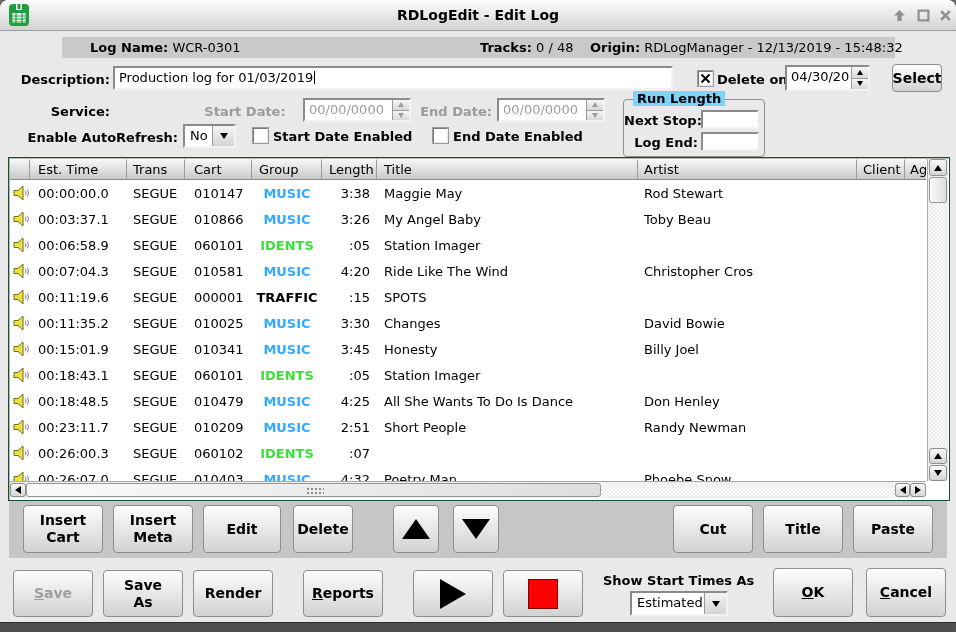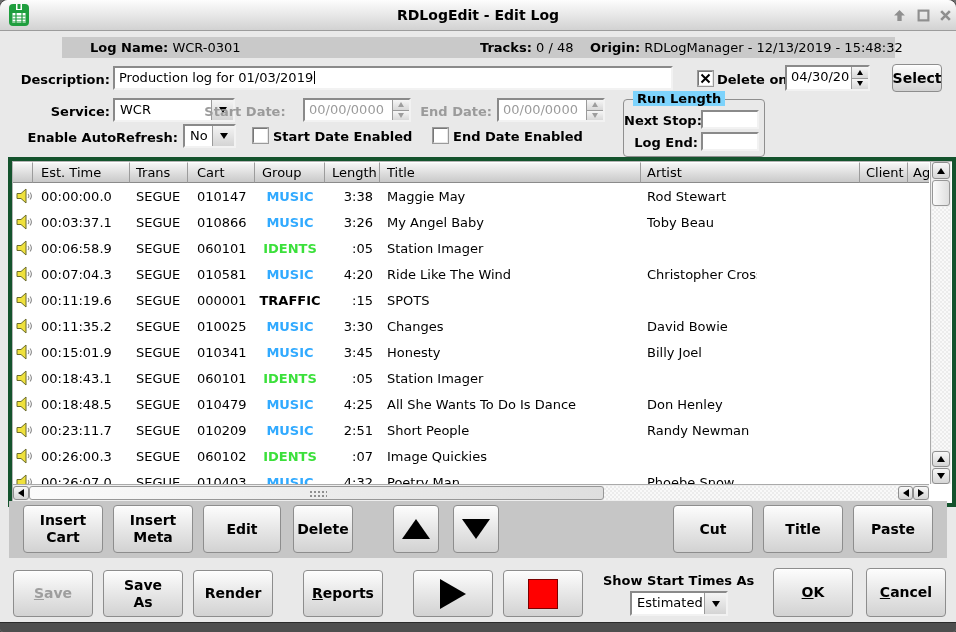--- a/index.html
+++ b/index.html
@@ -43,21 +43,21 @@
   .tri-gray-down{border-top-color:#9d9d9d;}
   .groupbox{border:1px solid #8f8f8f;border-radius:4px;background:transparent;}
   .legend{position:absolute;top:-9px;left:9px;background:#7dd3fc;padding:0 4px;font-weight:bold;}
   
   .btn{background:linear-gradient(#fdfdfd 0%,#e9e9e9 45%,#d2d2d2 100%);border:1px solid #8d8d8d;border-radius:4px;
     font-weight:bold;font-size:14px;display:flex;align-items:center;justify-content:center;text-align:center;
     white-space:pre-line;line-height:17px;box-sizing:border-box;box-shadow:inset 0 1px 0 rgba(255,255,255,.7);}
   .btn.disabled{color:#9e9e9e;}
   .btn u{text-decoration:underline;}
   
-  .table-frame{left:8px;top:157px;width:940px;height:342px;border:4px solid #14532d;background:#fff;
+  .table-frame{left:8px;top:157px;width:940px;height:342px;border:1px solid #14532d;background:#fff;
     box-shadow:inset 1px 1px 0 #b5b5b5;}
   .thead{position:absolute;left:1px;top:1px;width:916px;height:21px;overflow:hidden;display:flex;white-space:nowrap;}
   .hcell{background:linear-gradient(#f6f6f6,#c9c9c9);border-right:1px solid #9c9c9c;border-bottom:1px solid #8b8b8b;
     border-top:1px solid #fff;box-sizing:border-box;line-height:19px;padding-left:7px;flex:none;overflow:hidden;}
   .tbody{position:absolute;left:1px;top:22px;width:744px;height:301px;overflow:hidden;background:#fff;}
   .trow{height:26px;display:flex;align-items:center;white-space:nowrap;}
   .c{flex:none;overflow:hidden;box-sizing:border-box;}
   .w-icon{width:20px;display:flex;justify-content:center;padding-left:2px;}
   .w-est{width:97px;padding-left:8px;}
   .w-trans{width:58px;padding-left:6px;}
@@ -135,26 +135,20 @@
           <i class="tri-up" style="border-width:0 3.5px 5px;"></i>
         </span>
       <span class="spin-b">
           <i class="tri-down" style="border-width:5px 3.5px 0;"></i>
         </span>
     </span>
   </div>
   <div class="abs btn" style="left:892px;top:64px;width:50px;height:28px;">Select</div>
 
   <div class="abs formlabel" style="left:0;top:103px;width:110px;text-align:right;">Service:</div>
-  <div class="abs combo" style="left:113px;top:98px;width:122px;height:24px;">
-    <span class="combo-text">WCR</span>
-    <span class="combo-arrow">
-        <i class="tri-down"></i>
-      </span>
-  </div>
   <div class="abs formlabel dimlabel" style="left:190px;top:103px;width:110px;text-align:center;">Start Date:</div>
   <div class="abs spinbox sunken" style="left:303px;top:98px;width:108px;height:24px;">
     <span class="spin-text dimlabel" style="font-weight:normal;">00/00/0000</span>
     <span class="spin-btns">
       <span class="spin-b">
           <i class="tri-up tri-gray-up" style="border-width:0 3.5px 5px;"></i>
         </span>
       <span class="spin-b">
           <i class="tri-down tri-gray-down" style="border-width:5px 3.5px 0;"></i>
         </span>
@@ -396,21 +390,20 @@
       <svg width="17" height="16" viewBox="0 0 17 16">
         <polygon points="1,5.5 5,5.5 10,1 10,15 5,10.5 1,10.5" fill="#efe13c" stroke="#6b6b2a" stroke-width="1"></polygon>
         <path d="M12,6 q1.8,2 0,4 M14,4.5 q2.8,3.5 0,7" stroke="#8a8a8a" stroke-width="1.1" fill="none"></path>
       </svg>
     </span>
     <span class="c w-est">00:26:00.3</span>
     <span class="c w-trans">SEGUE</span>
     <span class="c w-cart">060102</span>
     <span class="c w-group" style="color: rgb(59, 224, 59);">IDENTS</span>
     <span class="c w-length">:07</span>
-    <span class="c w-title">Image Quickies</span>
     <span class="c w-artist"></span>
     <span class="c w-client"></span>
     <span class="c w-age"></span>
   </div>
 
   <div class="trow">
     <span class="c w-icon">
       <svg width="17" height="16" viewBox="0 0 17 16">
         <polygon points="1,5.5 5,5.5 10,1 10,15 5,10.5 1,10.5" fill="#efe13c" stroke="#6b6b2a" stroke-width="1"></polygon>
         <path d="M12,6 q1.8,2 0,4 M14,4.5 q2.8,3.5 0,7" stroke="#8a8a8a" stroke-width="1.1" fill="none"></path>

